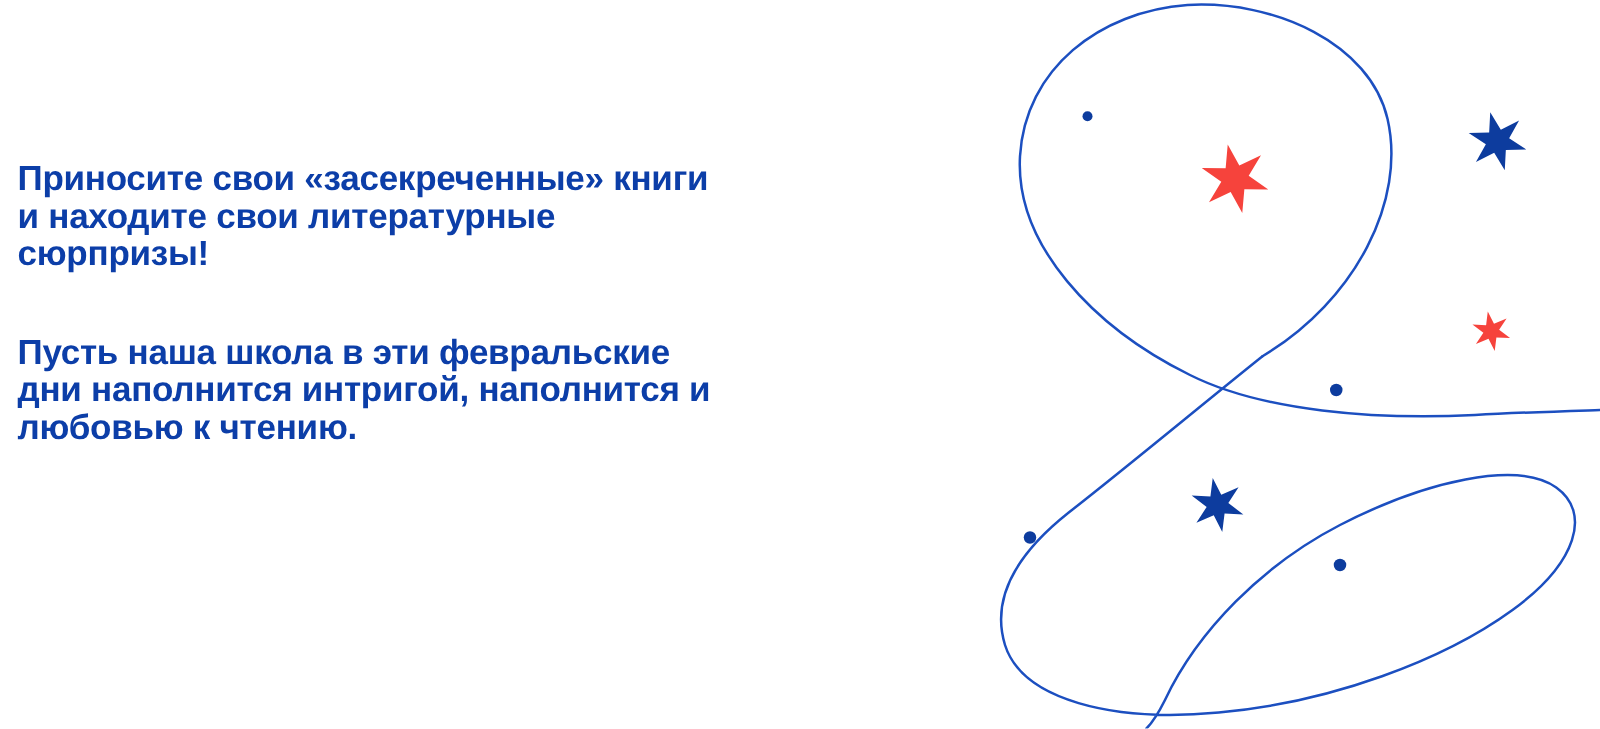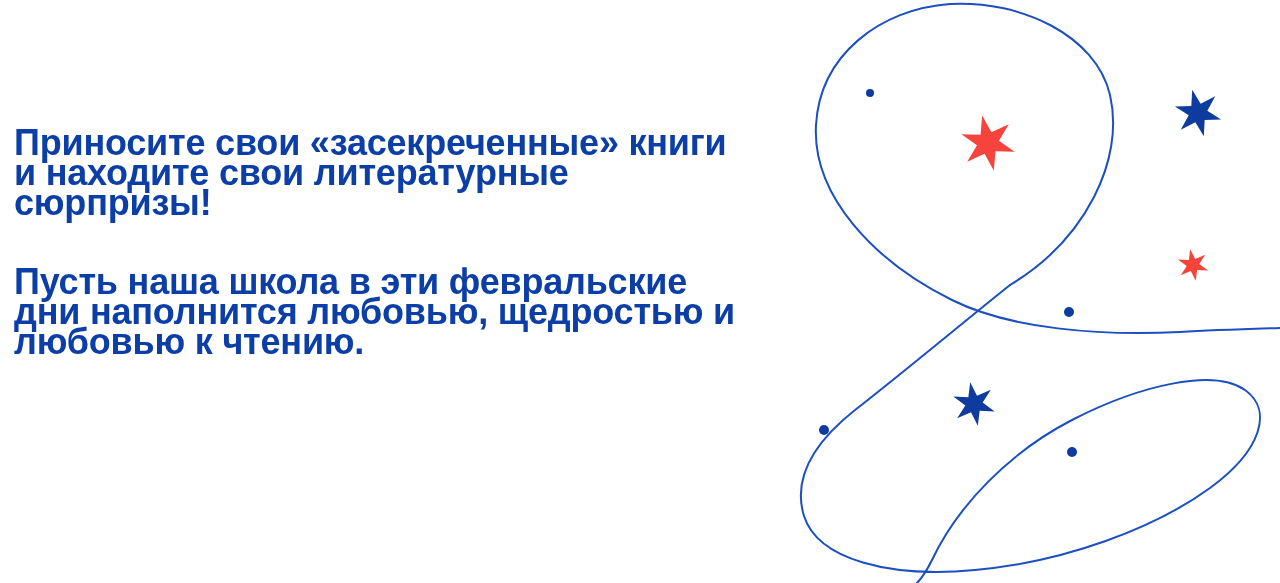--- a/index.html
+++ b/index.html
@@ -20,21 +20,21 @@
   }
   
   #text-block {
     position: absolute;
     left: 14px;
     top: 128px;
     width: 790px;
   }
   .para {
     margin: 0;
-    font-size: 36px;
+    font-size: 28px;
     line-height: 30px;
     font-weight: 700;
     letter-spacing: -0.2px;
     color: #0c3ea8;
     white-space: pre-line;
   }
   #para-2 {
     margin-top: 49px;
   }
   
@@ -59,21 +59,21 @@
 </head>
 <body>
 
 <div id="poster">
 
   <div id="text-block">
     <p class="para" id="para-1" style="color: rgb(12, 62, 168);">Приносите свои «засекреченные» книги
 и находите свои литературные
 сюрпризы!</p>
     <p class="para" id="para-2" style="color: rgb(12, 62, 168);">Пусть наша школа в эти февральские
-дни наполнится любовью, щедростью и
+дни наполнится интригой, наполнится и
 любовью к чтению.</p>
   </div>
 
   <svg id="decor" viewBox="0 0 1280 583" width="1280" height="583" xmlns="http://www.w3.org/2000/svg">
 
     <path class="curve" d="M 1010 285
              C 1085 240, 1125 160, 1110 95
              C 1096 35, 1020 0, 950 4
              C 880 9, 820 55, 816 125
              C 812 196, 875 262, 952 300

